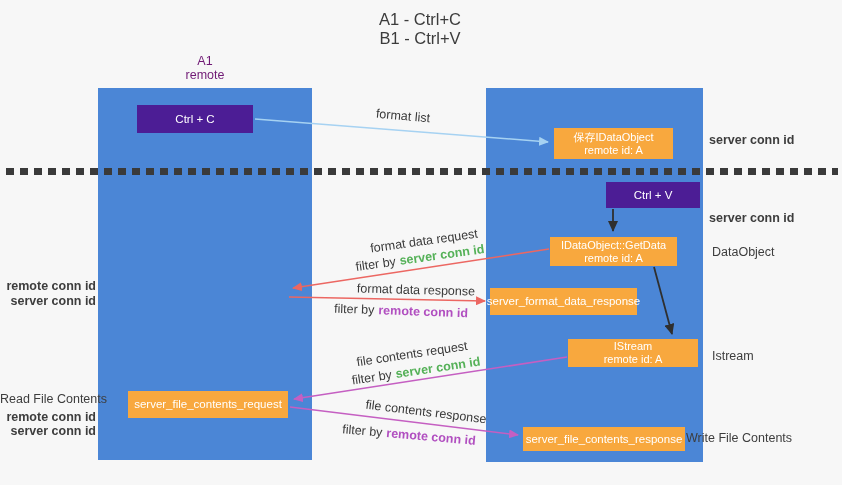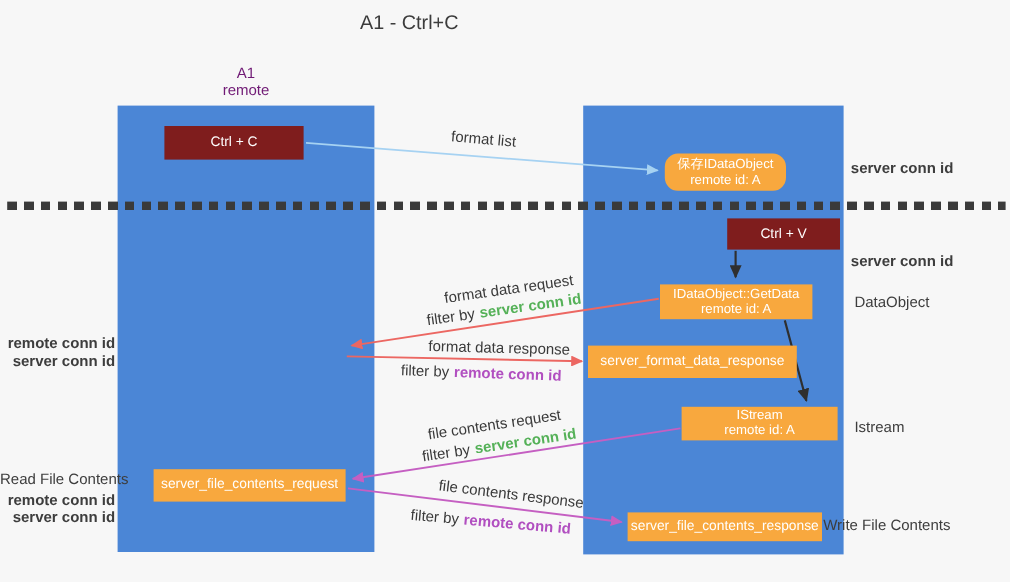--- a/index.html
+++ b/index.html
@@ -1,46 +1,46 @@
 <!DOCTYPE html>
 <html><head>
 <meta charset="utf-8">
 <style>
   html,body{margin:0;padding:0;}
   body{background:#f7f7f7;font-family:"Liberation Sans",sans-serif;}
   .stage{position:relative;width:842px;height:485px;background:#f7f7f7;overflow:hidden;}
 
-  .title{position:absolute;left:300px;top:10px;width:240px;
+  .title{position:absolute;left:300px;top:10px;width:240px;text-align:center;
          font-size:16.5px;line-height:19px;color:#3c3c3c;z-index:6;}
 
   .lane{position:absolute;background:#4b86d6;z-index:1;}
   .lane-a1{left:98px;top:88px;width:214px;height:372px;}
   .lane-b1{left:486px;top:88px;width:217px;height:374px;}
 
   .lane-header{position:absolute;text-align:center;font-size:12.5px;line-height:14px;
                color:#701a75;z-index:6;}
   .lane-header-a1{left:155px;top:54px;width:100px;}
   .lane-header-b1{left:547px;top:54px;width:100px;}
 
   .divider{position:absolute;left:6px;top:168px;width:832px;height:7px;z-index:3;
            background:repeating-linear-gradient(90deg,#3a3a3a 0 8px,transparent 8px 14px);}
 
   .arrows{position:absolute;left:0;top:0;z-index:4;}
 
   .node{position:absolute;z-index:5;display:flex;flex-direction:column;align-items:center;
         justify-content:center;color:#fff;text-align:center;font-size:11.5px;line-height:13px;}
-  .node-green{background:#7f1d1d;}
+  .node-green{background:#4c1d95;}
   .node-orange{background:#f8a83e;}
 
   .n-ctrl-c{left:137px;top:105px;width:116px;height:28px;}
-  .n-save-obj{left:554px;top:128px;width:101px;height:31px;font-size:11px;border-radius:11px;}
+  .n-save-obj{left:554px;top:128px;width:119px;height:31px;font-size:11px;}
   .n-ctrl-v{left:578px;top:182px;width:94px;height:26px;margin-left:28px;}
   .n-getdata{left:550px;top:237px;width:127px;height:29px;font-size:11px;}
   .n-format-req{left:130px;top:275px;width:157px;height:27px;}
-  .n-format-resp{left:490px;top:288px;width:174px;height:27px;text-align:right;}
+  .n-format-resp{left:490px;top:288px;width:147px;height:27px;text-align:right;}
   .n-istream{left:568px;top:339px;width:130px;height:28px;font-size:11px;}
   .n-file-req{left:128px;top:391px;width:160px;height:27px;}
   .n-file-resp{left:523px;top:427px;width:162px;height:24px;}
 
   .alabel{position:absolute;z-index:6;font-size:12.5px;color:#3a3a3a;white-space:nowrap;
           transform:translate(-50%,-50%);}
   .alabel .pre{margin-right:4px;}
   .gid{color:#55b158;font-weight:bold;}
   .pid{color:#b14fc0;font-weight:bold;}
 
@@ -48,20 +48,21 @@
   .side-right{text-align:left;}
   .side-left{width:96px;text-align:right;}
 </style>
 </head>
 <body>
 
 <div class="stage">
 
   <div class="title">
     <div>A1 - Ctrl+C</div>
+    <div>B1 - Ctrl+V</div>
   </div>
 
   <div class="lane-header lane-header-a1">
     <div>A1</div>
     <div>remote</div>
   </div>
 
   <div class="lane lane-a1"></div>
   <div class="lane lane-b1"></div>
 

